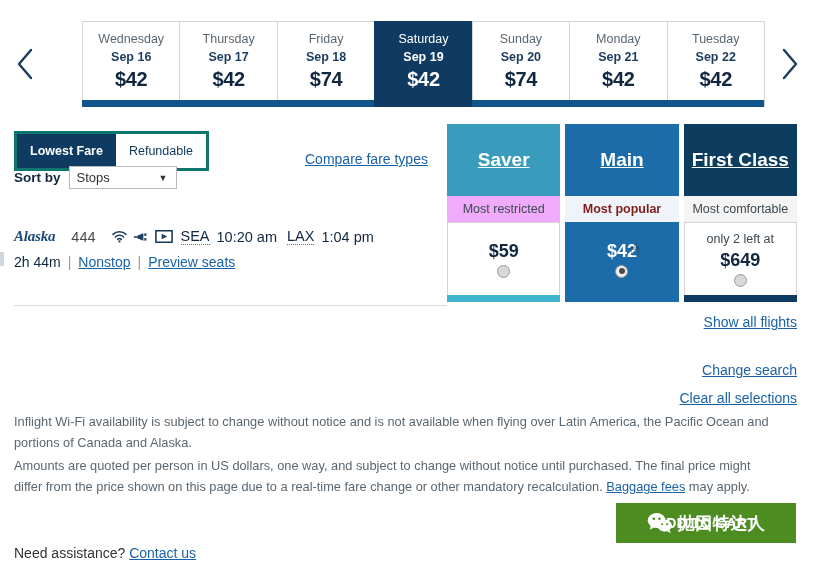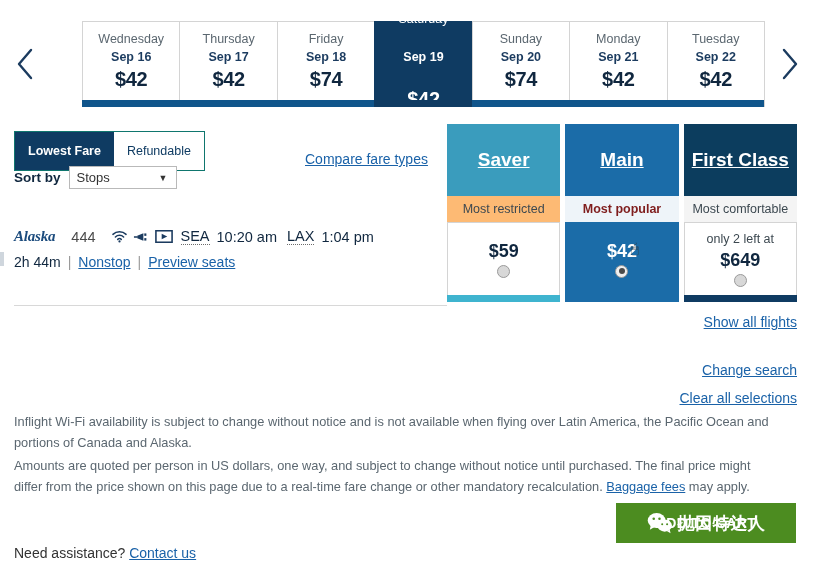--- a/index.html
+++ b/index.html
@@ -38,30 +38,30 @@
   .daycard:last-child { border-right: 1px solid #d4d4d4; }
   .daycard::after {
     content: ""; position: absolute;
     left: -1px; right: -1px; bottom: -1px; height: 7px;
     background: #10558b;
   }
   .daycard:last-child::after { right: 0; }
   .dc-dow { font-size: 12.5px; color: #5b6770; line-height: 1.45; }
   .dc-date { font-size: 12.5px; color: #1b3b5f; font-weight: bold; line-height: 1.45; }
   .dc-price { font-size: 20px; color: #10273f; font-weight: bold; line-height: 1.3; letter-spacing: -0.3px; }
-  .daycard.selected { background: #0f3b62; border-color: #0f3b62; gap: 20px; }
+  .daycard.selected { background: #0f3b62; border-color: #0f3b62; }
   .daycard.selected .dc-dow,
   .daycard.selected .dc-date,
   .daycard.selected .dc-price { color: #ffffff; }
   .daycard.selected::after { background: #0f3b62; }
 
   
   .toggle {
     position: absolute; left: 14px; top: 131px;
-    display: flex; border: 1px solid #0f766e; height: 40px;
+    display: flex; border: 3px solid #0f766e; height: 40px;
   }
   .toggle-opt {
     display: flex; align-items: center; justify-content: center;
     font-size: 12.5px; font-weight: bold; padding: 0 13px;
     cursor: pointer; color: #0f3b62; background: #ffffff;
     white-space: nowrap;
   }
   .toggle-opt.active { background: #0f3b62; color: #ffffff; }
   .toggle-opt:not(.active) { font-weight: normal; }
 
@@ -124,21 +124,21 @@
   .radio.checked::after {
     content: ""; width: 6px; height: 6px;
     border-radius: 50%; background: #4a4a4a;
   }
   .fare-accent { height: 7px; }
   .fare-col.selected .fare-cell {
     background: #1b6ca8; border-color: #1b6ca8;
   }
   .fare-col.selected .fare-price { color: #ffffff; }
   .fare-col.selected .fare-sub { background: #eef4f9; font-weight: bold; color: #7f1d1d; }
-  .fare-col.saver .fare-sub { background: #fdba74; }
+  .fare-col.saver .fare-sub { background: #f0abfc; }
   .fare-col.first .fare-sub { background: #f4f4f4; }
   .cursor-glyph {
     position: absolute; left: 58%; top: 26%;
     font-size: 13px; line-height: 1;
   }
 
   
   .flight-row { position: absolute; left: 0; top: 228px; width: 447px; }
   .fr-line1 { display: flex; align-items: center; gap: 0; padding-left: 14px; }
   .alaska-logo {

